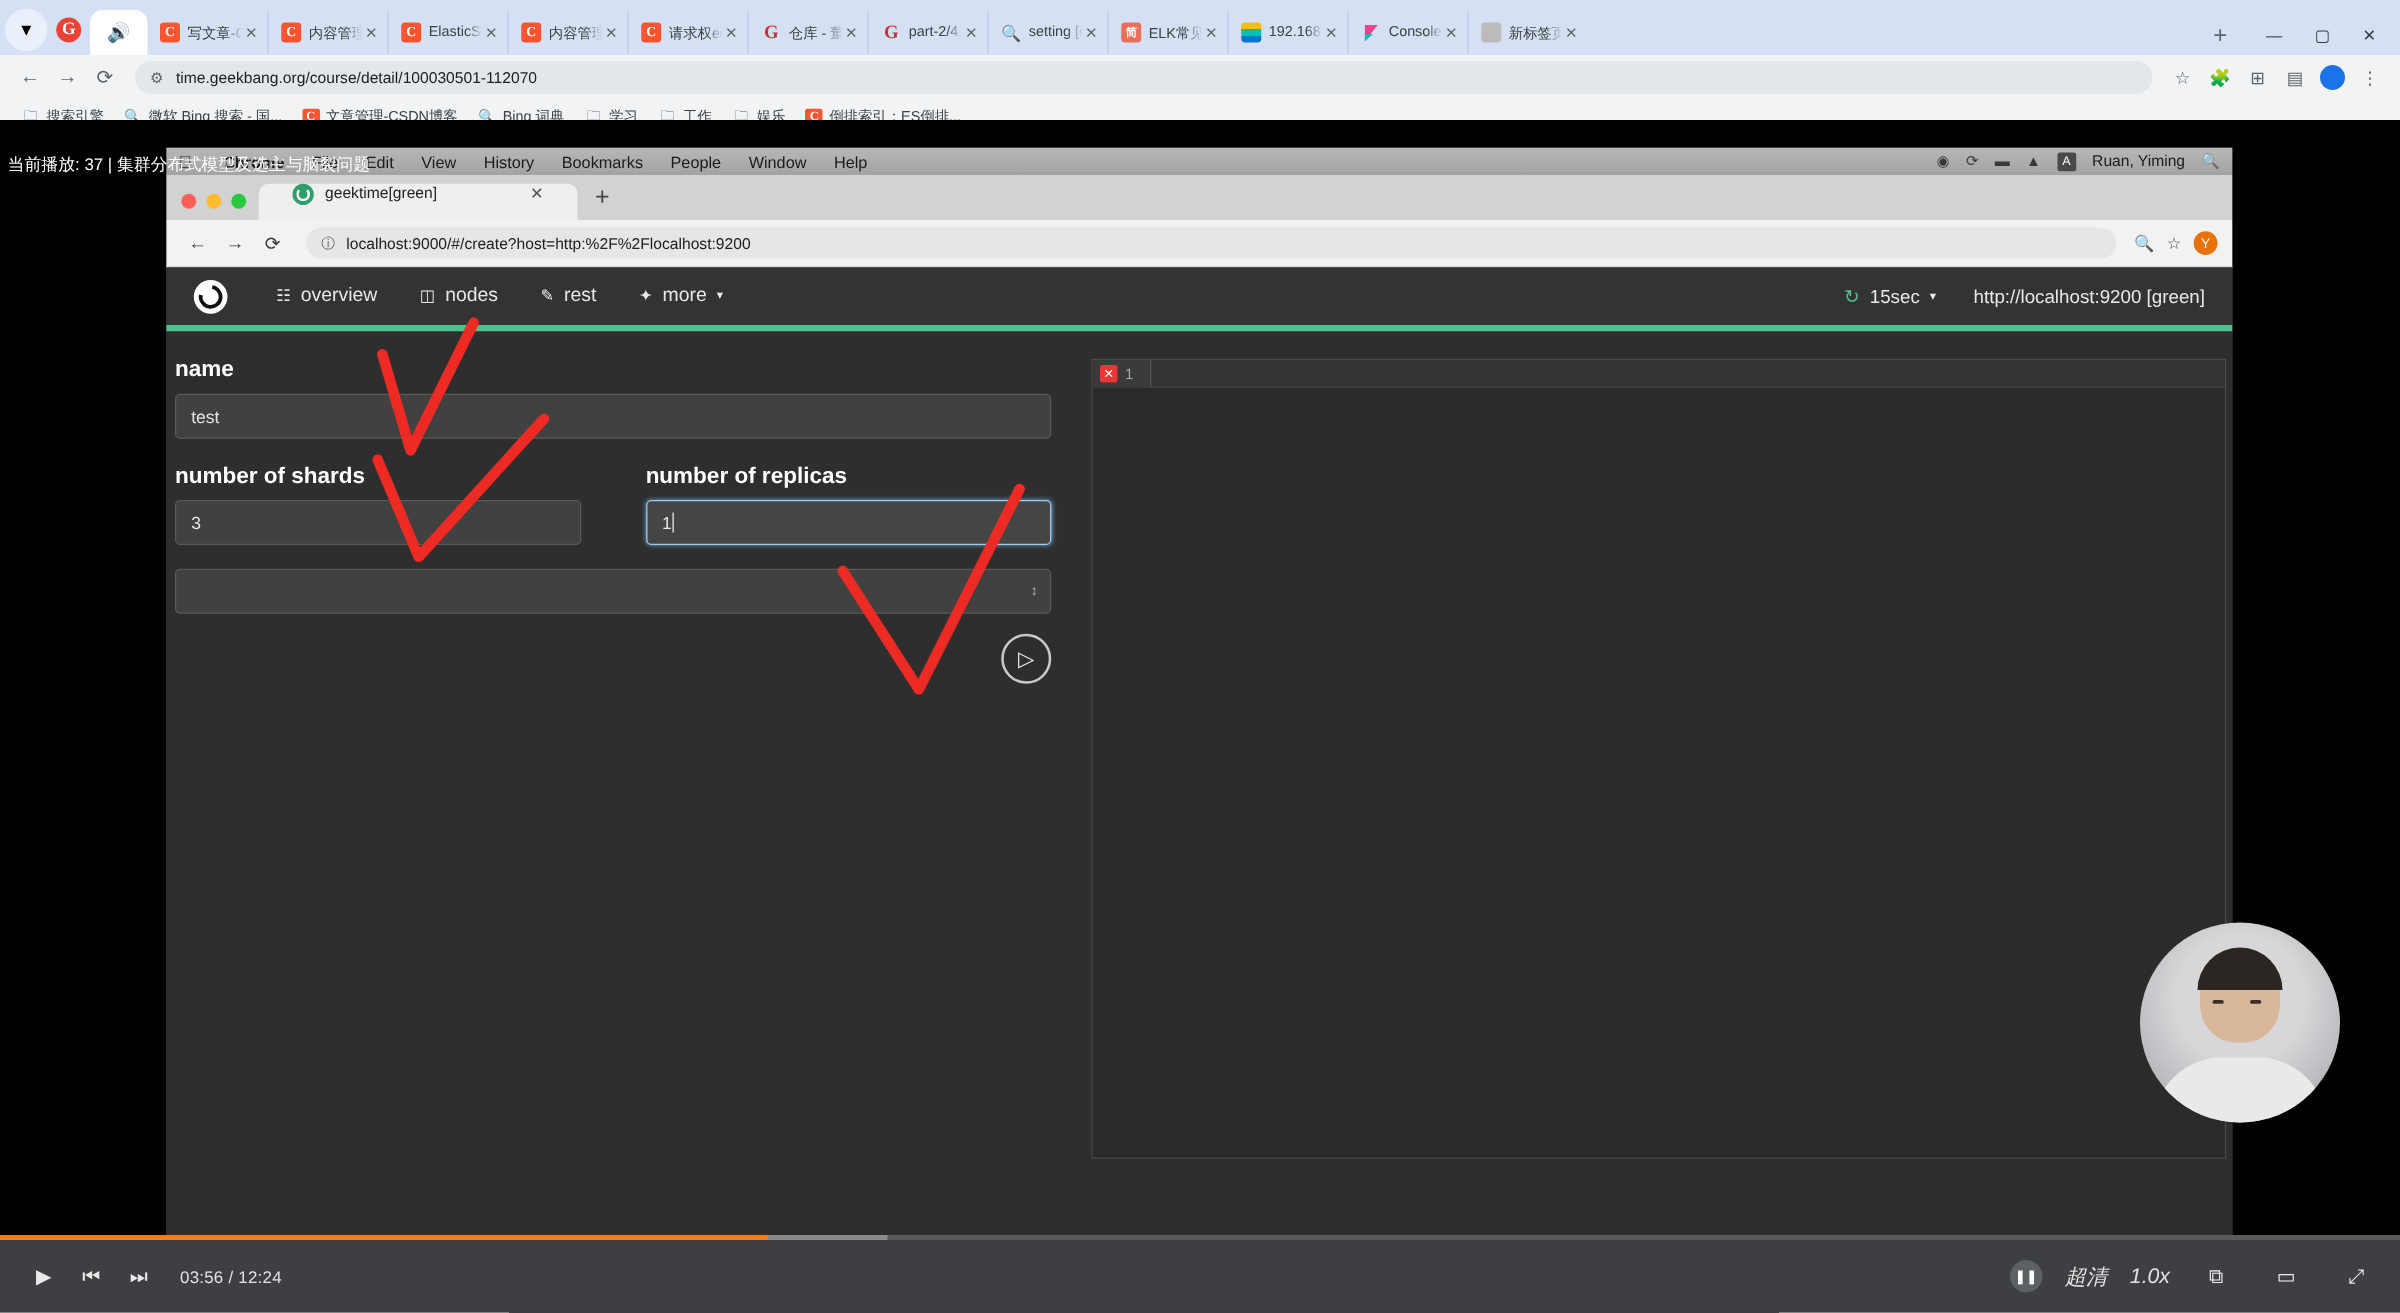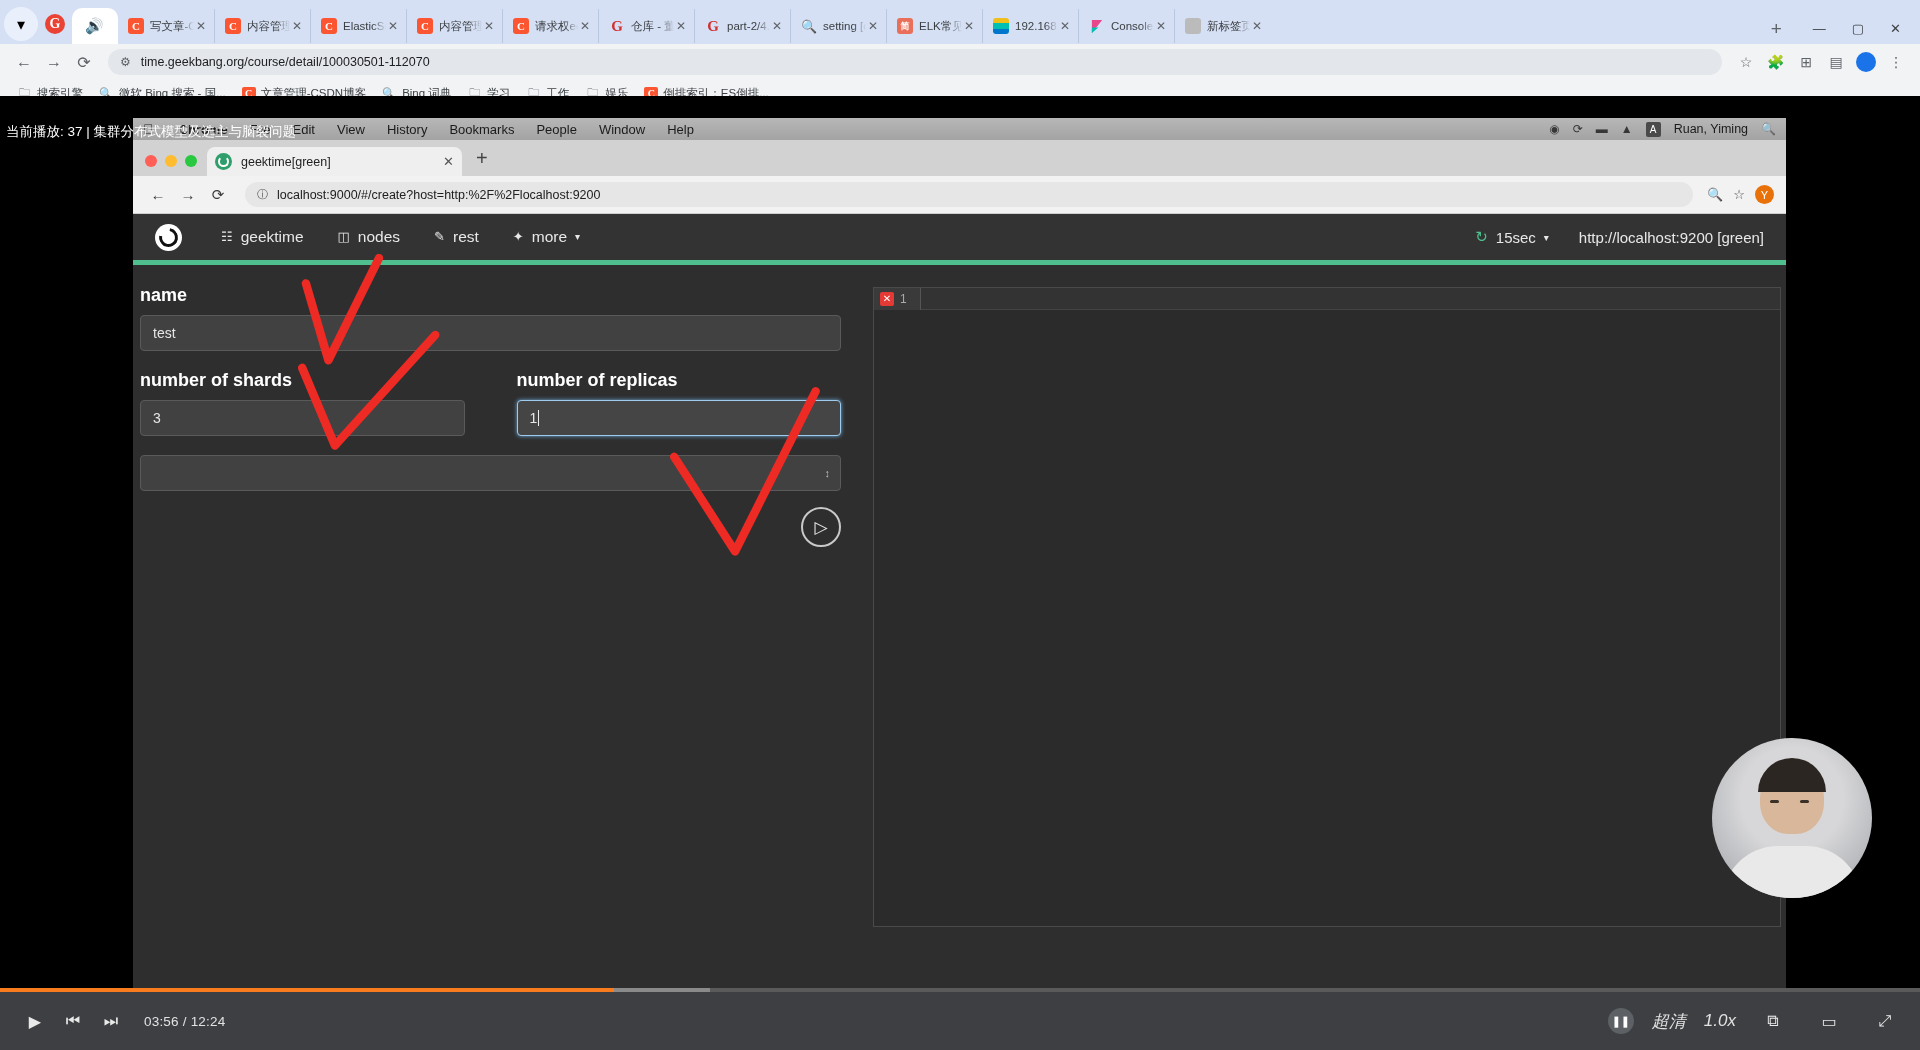--- a/index.html
+++ b/index.html
@@ -134,21 +134,21 @@
 
   .mac-tabs {
     height: 36px; background: #d2d2d2; display: flex; align-items: flex-end;
     padding-left: 10px;
   }
   .traffic { display: flex; align-items: center; gap: 8px; padding: 0 10px 9px 2px; }
   .dot { width: 12px; height: 12px; border-radius: 50%; }
   .dot.r { background: #ff5f57; } .dot.y { background: #febc2e; } .dot.g { background: #28c840; }
   .mac-tab {
     background: #efefef; height: 29px; border-radius: 8px 8px 0 0; display: flex;
-    align-items: center; padding: 0 8px; min-width: 255px; gap: 9px;
+    align-items: flex-start; padding: 0 27px; min-width: 255px; gap: 9px;
   }
   .cerebro-ico {
     width: 17px; height: 17px; border-radius: 50%; background: #2e9e6b;
     display: flex; align-items: center; justify-content: center;
   }
   .cerebro-ico::after {
     content: ""; width: 7px; height: 7px; border: 2px solid #fff;
     border-radius: 50%; border-top-color: transparent;
   }
   .mac-tab-title { font-size: 12.5px; color: #222; flex: 1 1 auto; }
@@ -473,21 +473,21 @@
             <span>☆</span>
             <span class="mac-avatar">Y</span>
           </span>
         </div>
 
         <div class="cerebro">
           <div class="cb-nav">
             <span class="cb-logo"></span>
             <span class="cb-item">
               <span style="font-size:13px;">☷</span>
-              <span>geektime</span>
+              <span>overview</span>
             </span>
             <span class="cb-item">
               <span style="font-size:13px;">◫</span>
               <span>nodes</span>
             </span>
             <span class="cb-item">
               <span style="font-size:13px;">✎</span>
               <span>rest</span>
             </span>
             <span class="cb-item">

